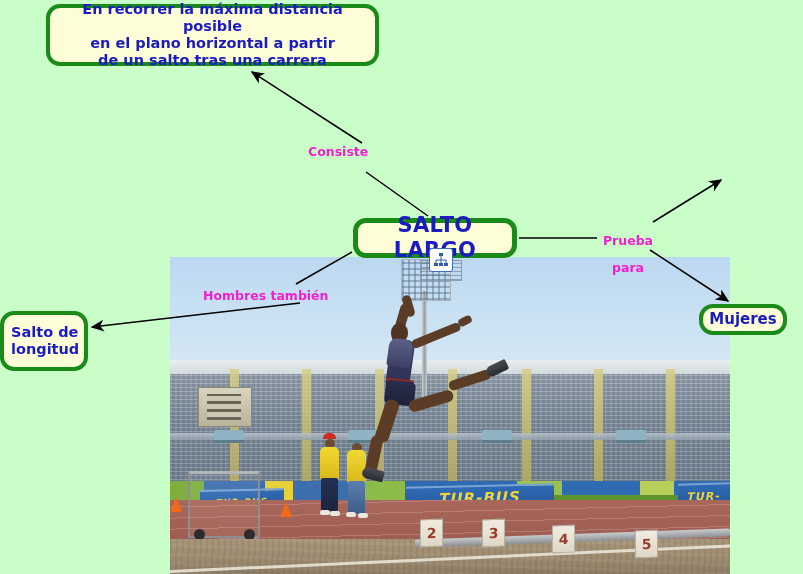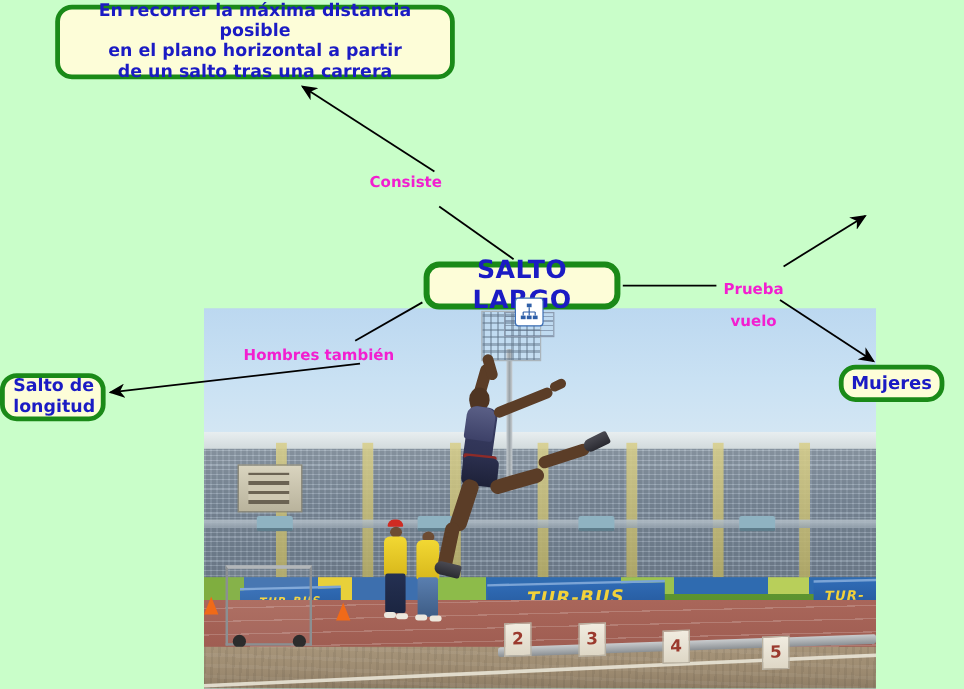--- a/index.html
+++ b/index.html
@@ -67,21 +67,21 @@
     left: 699px;
     top: 304px;
     width: 88px;
     height: 31px;
     font-size: 15px;
   }
   #node-salto-longitud {
     left: 0px;
     top: 311px;
     width: 88px;
-    height: 40px;
+    height: 60px;
     font-size: 14.5px;
     text-align: left;
     justify-content: flex-start;
     padding-left: 7px;
   }
 
   
   .edge-label {
     position: absolute;
     color: #f21fd0;
@@ -506,21 +506,21 @@
     <div>
       <div>Salto de</div>
       <div>longitud</div>
     </div>
   </div>
 
   <div class="edge-label" id="label-consiste">Consiste</div>
 
   <div class="edge-label" id="label-prueba">
     <div>Prueba</div>
-    <div>vuelo</div>
+    <div>para</div>
   </div>
 
   <div class="edge-label" id="label-conocido">Hombres también</div>
 
   <div id="mini-widget">
     <div class="pane"></div>
     <div class="badge">
       <svg width="16" height="16" viewBox="0 0 16 16" xmlns="http://www.w3.org/2000/svg">
         <rect x="6" y="1" width="4" height="3" fill="#2f5fa8"></rect>
         <rect x="1" y="11" width="4" height="3" fill="#2f5fa8"></rect>

